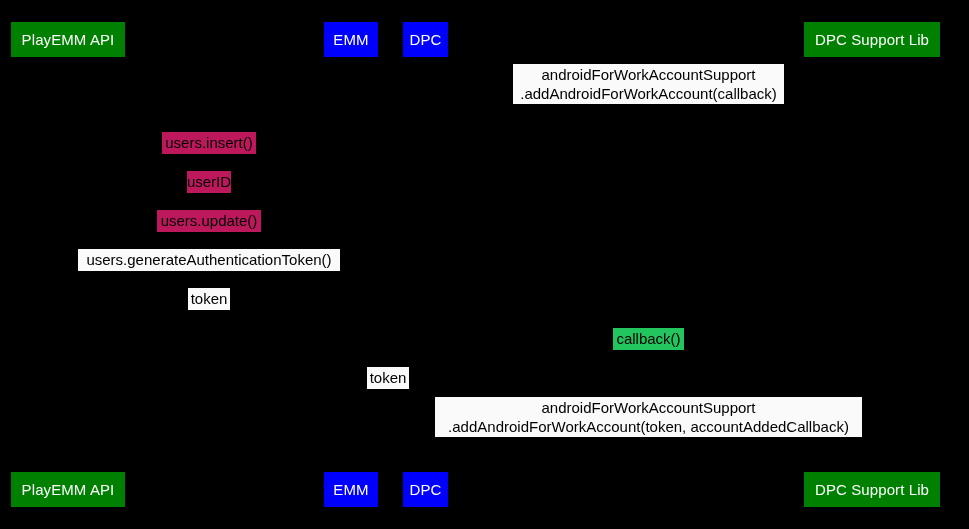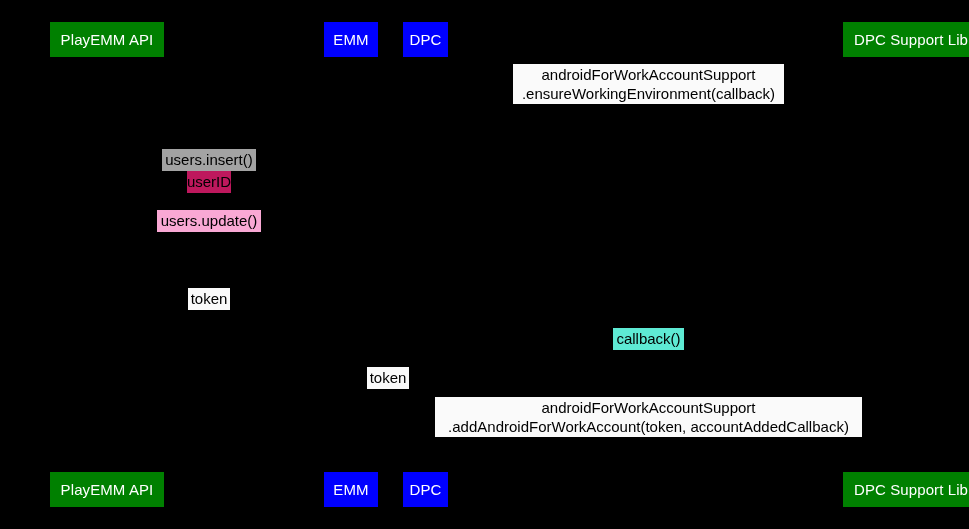--- a/index.html
+++ b/index.html
@@ -20,21 +20,21 @@
     box-sizing: border-box;
     display: flex;
     align-items: center;
     justify-content: center;
     color: #ffffff;
     font-size: 15px;
     line-height: 1;
     white-space: nowrap;
     letter-spacing: 0.1px;
   }
-  .lifeline-box.green { background: #008000; margin-left: 39px; }
+  .lifeline-box.green { background: #008000; }
   .lifeline-box.blue  { background: #0000ff; }
 
   .lifeline-stem {
     position: absolute;
     width: 1px;
     background: #000000;
   }
 
   .msg-label {
     position: absolute;
@@ -83,21 +83,22 @@
     </div>
     <div class="lifeline-box blue" style="left: 403px; top: 472px; width: 45px; height: 35px; background: rgb(0, 0, 255);">
       <span>DPC</span>
     </div>
     <div class="lifeline-box green" style="left: 804px; top: 22px; width: 136px; height: 35px; background: rgb(0, 128, 0);">
       <span>DPC Support Lib</span>
     </div>
     <div class="lifeline-box green" style="left: 804px; top: 472px; width: 136px; height: 35px; background: rgb(0, 128, 0);">
       <span>DPC Support Lib</span>
     </div>
-    <div class="msg-label" style="left: 513px; top: 64px; width: 271px; height: 40px; background: rgb(250, 250, 250); color: rgb(0, 0, 0);"><span class="msg-line">androidForWorkAccountSupport</span><span class="msg-line">.ensureWorkingEnvironment(callback)</span></div>
-    <div class="msg-label single" style="left: 162px; top: 149px; width: 94px; height: 22px; background: #a3a3a3; color: rgb(0, 0, 0);"><span class="msg-line">users.insert()</span></div>
+    <div class="msg-label" style="left: 513px; top: 64px; width: 271px; height: 40px; background: rgb(250, 250, 250); color: rgb(0, 0, 0);"><span class="msg-line">androidForWorkAccountSupport</span><span class="msg-line">.addAndroidForWorkAccount(callback)</span></div>
+    <div class="msg-label single" style="left: 162px; top: 132px; width: 94px; height: 22px; background: #be185d; color: rgb(0, 0, 0);"><span class="msg-line">users.insert()</span></div>
     <div class="msg-label single" style="left: 187px; top: 171px; width: 44px; height: 22px; background: #be185d; color: rgb(0, 0, 0);"><span class="msg-line">userID</span></div>
-    <div class="msg-label single" style="left: 157px; top: 210px; width: 104px; height: 22px; background: #f9a8d4; color: rgb(0, 0, 0);"><span class="msg-line">users.update()</span></div>
+    <div class="msg-label single" style="left: 157px; top: 210px; width: 104px; height: 22px; background: #be185d; color: rgb(0, 0, 0);"><span class="msg-line">users.update()</span></div>
+    <div class="msg-label single" style="left: 78px; top: 249px; width: 262px; height: 22px; background: rgb(250, 250, 250); color: rgb(0, 0, 0);"><span class="msg-line">users.generateAuthenticationToken()</span></div>
     <div class="msg-label single" style="left: 188px; top: 288px; width: 42px; height: 22px; background: rgb(250, 250, 250); color: rgb(0, 0, 0);"><span class="msg-line">token</span></div>
-    <div class="msg-label single" style="left: 613px; top: 328px; width: 71px; height: 22px; background: #5eead4; color: rgb(0, 0, 0);"><span class="msg-line">callback()</span></div>
+    <div class="msg-label single" style="left: 613px; top: 328px; width: 71px; height: 22px; background: #22c55e; color: rgb(0, 0, 0);"><span class="msg-line">callback()</span></div>
     <div class="msg-label single" style="left: 367px; top: 367px; width: 42px; height: 22px; background: rgb(250, 250, 250); color: rgb(0, 0, 0);"><span class="msg-line">token</span></div>
     <div class="msg-label" style="left: 435px; top: 397px; width: 427px; height: 40px; background: rgb(250, 250, 250); color: rgb(0, 0, 0);"><span class="msg-line">androidForWorkAccountSupport</span><span class="msg-line">.addAndroidForWorkAccount(token, accountAddedCallback)</span></div>
   </div>
 
 </body></html>

